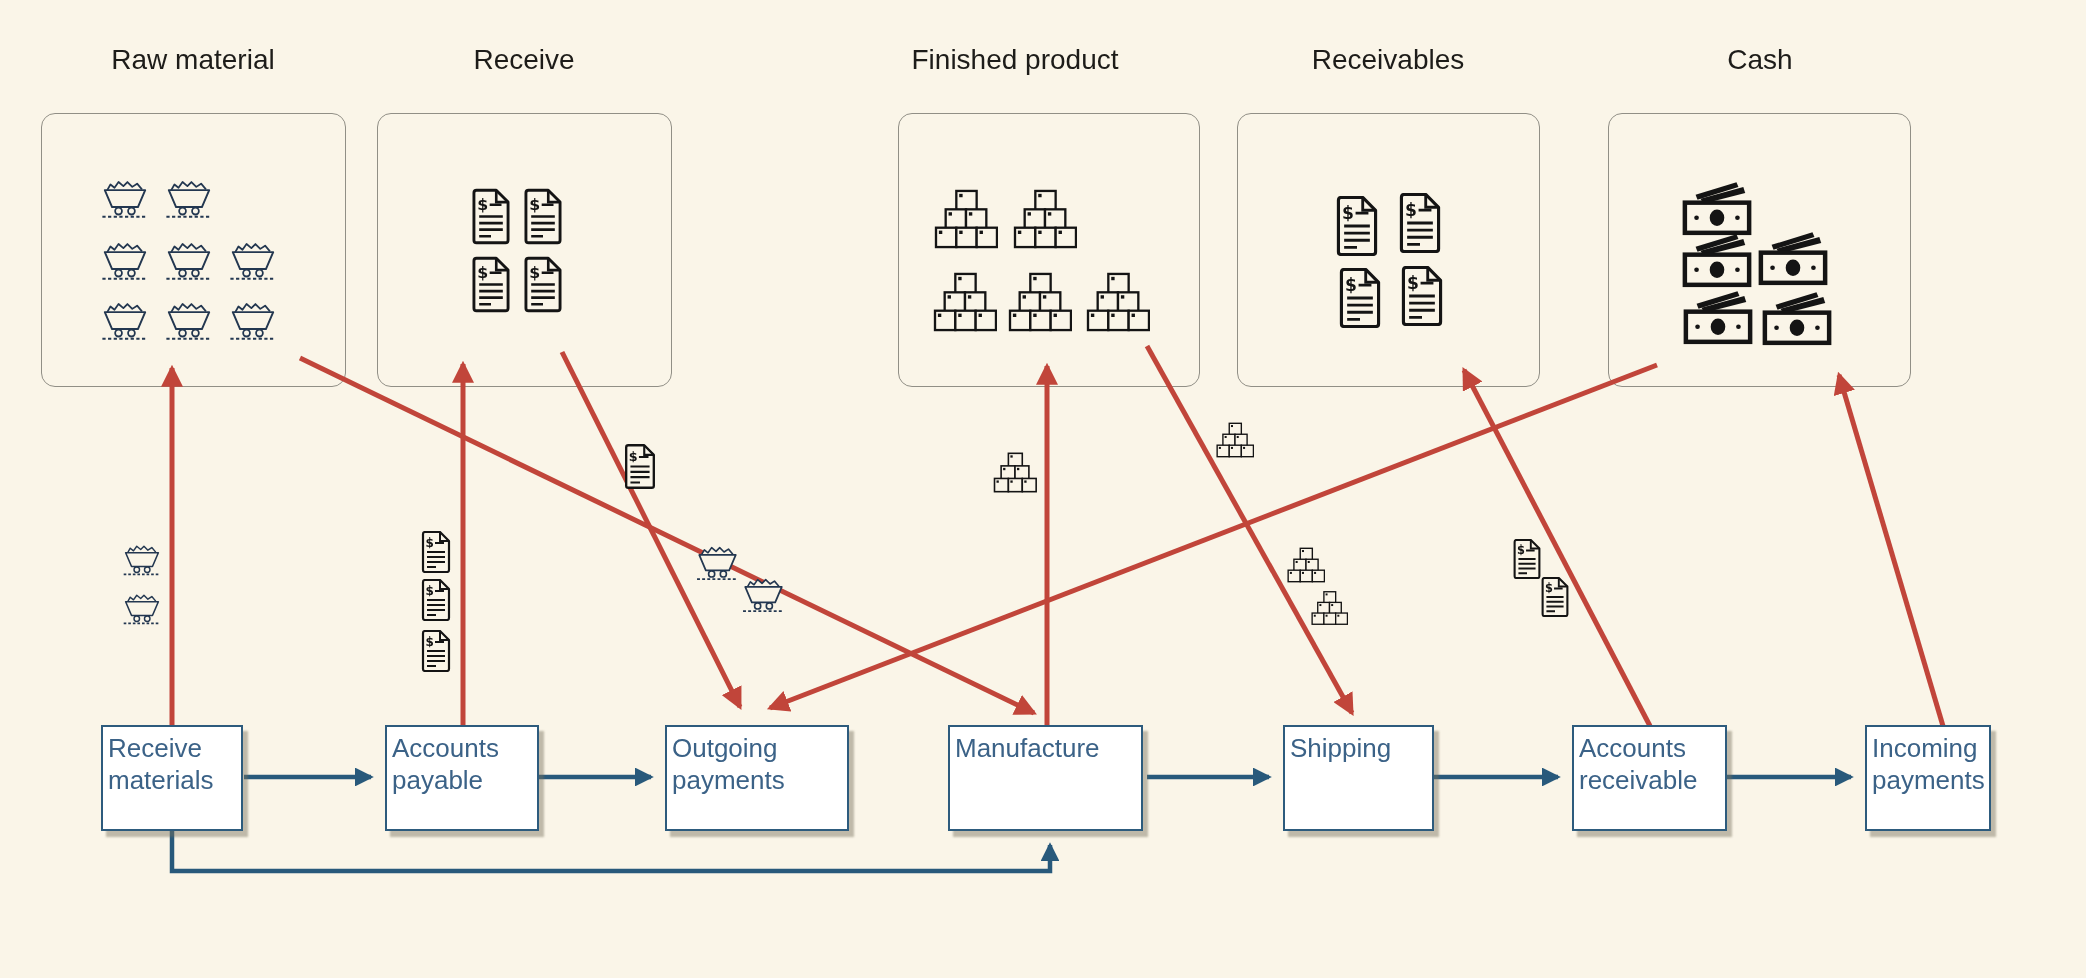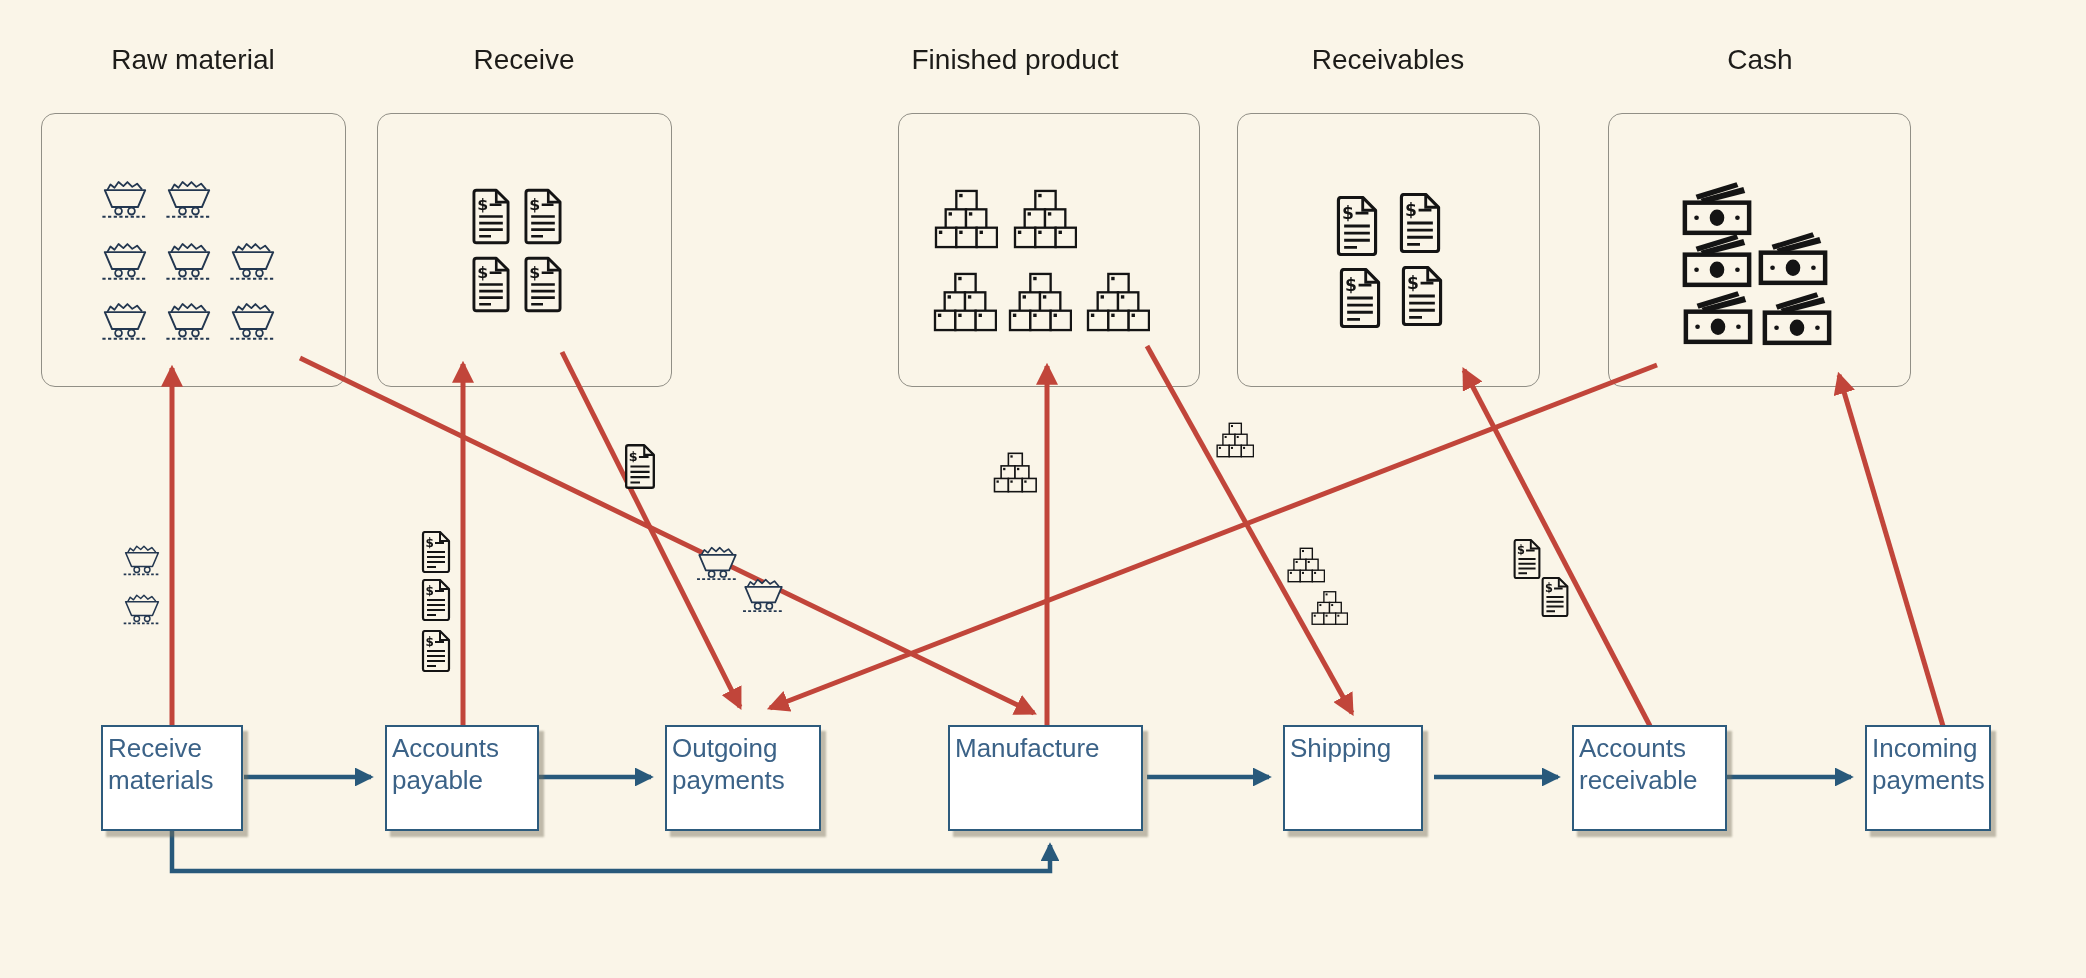--- a/index.html
+++ b/index.html
@@ -240,22 +240,22 @@
       <use href="#sym-doc"></use>
     </svg>
   <svg class="icon ic-black" style="left:1539px;top:577px;width:32px;height:40px">
       <use href="#sym-doc"></use>
     </svg>
 
   <div class="proc" style="left:101px;width:142px">Receive
 materials</div>
   <div class="proc" style="left:385px;width:154px">Accounts
 payable</div>
-  <div class="proc" style="left:665px;width:156px">Outgoing
+  <div class="proc" style="left:665px;width:184px">Outgoing
 payments</div>
   <div class="proc" style="left:948px;width:195px">Manufacture</div>
-  <div class="proc" style="left:1283px;width:140px">Shipping</div>
+  <div class="proc" style="left:1283px;width:151px">Shipping</div>
   <div class="proc" style="left:1572px;width:155px">Accounts
 receivable</div>
   <div class="proc" style="left:1865px;width:126px">Incoming
 payments</div>
 
 </div>
 
 </body></html>

